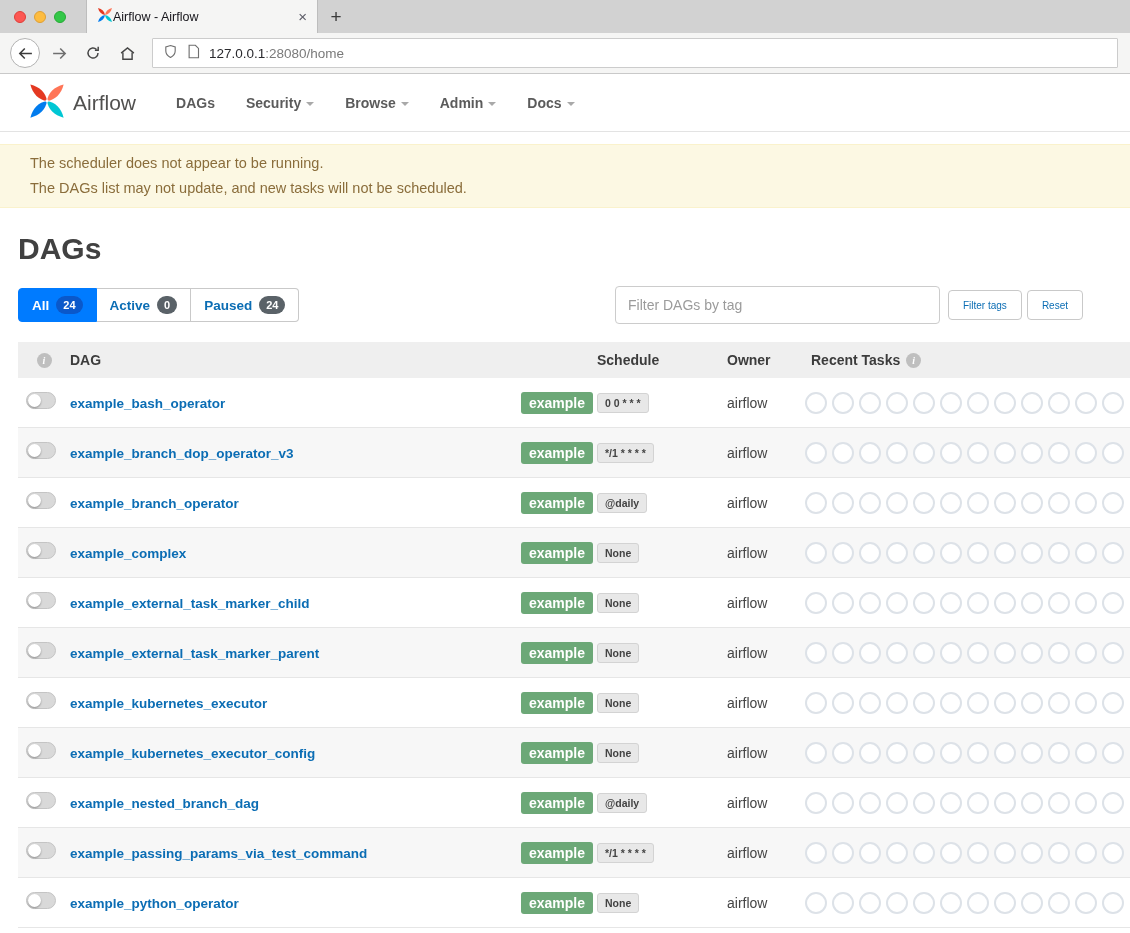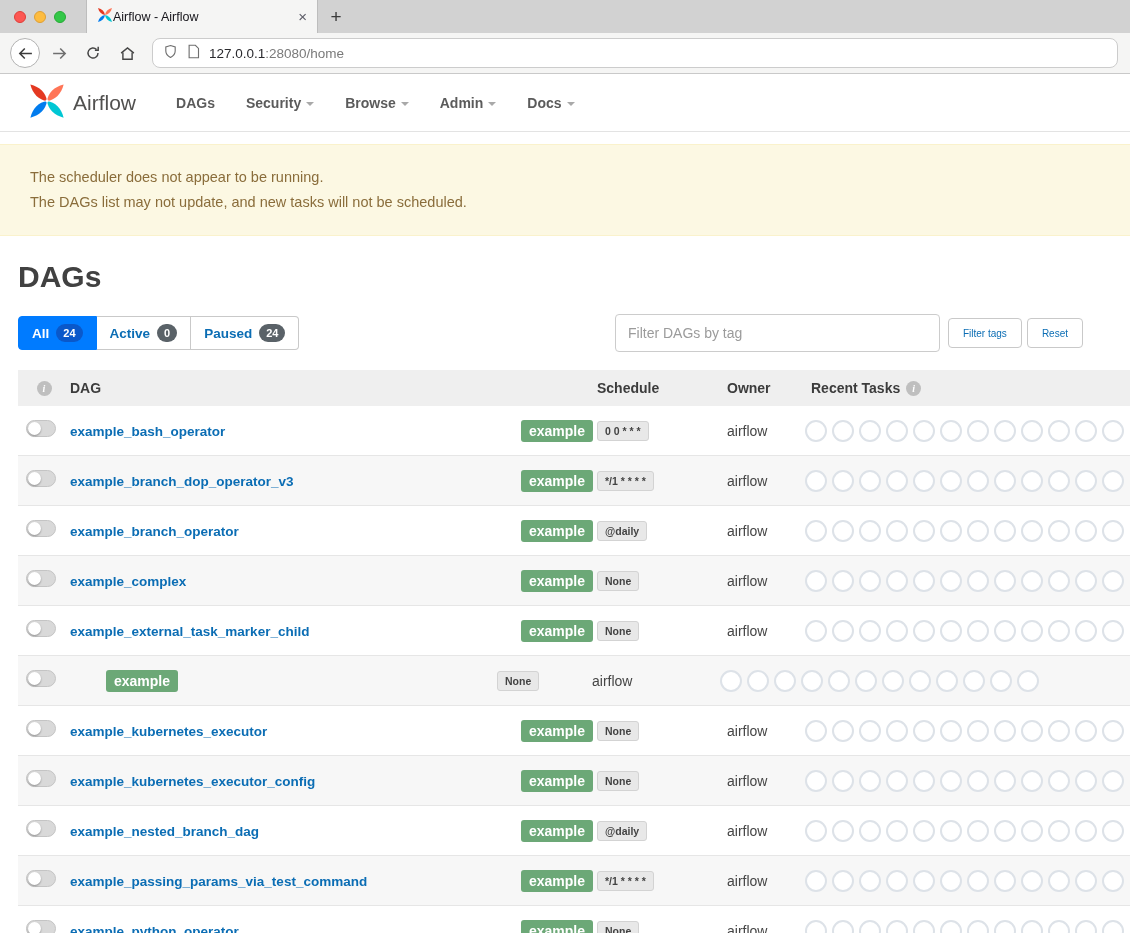--- a/index.html
+++ b/index.html
@@ -20,38 +20,38 @@
   .tab-close { font-size:15px; color:#5b5b66; cursor:default; }
   .newtab { width:36px; display:flex; align-items:center; justify-content:center;
     font-size:19px; color:#3a3a3a; }
 
   .toolbar { height:41px; background:#f5f5f4; border-bottom:1px solid #c9c9c9;
     display:flex; align-items:center; padding:0 12px 0 10px; gap:4px; }
   .navbtn { width:30px; height:30px; display:flex; align-items:center;
     justify-content:center; border-radius:50%; flex:0 0 auto; }
   .navbtn.back { border:1px solid #b3b3b3; background:#fff; }
   .urlbar { flex:1; height:30px; background:#fff; border:1px solid #ccc;
-    border-radius:8px; display:flex; align-items:center; padding:0 10px; gap:9px;
+    border-radius:1px; display:flex; align-items:center; padding:0 10px; gap:9px;
     margin-left:6px; font-size:13.5px; }
   .url-host { color:#2a2a2e; }
   .url-rest { color:#7a7a7a; }
 
   
   .app-header { height:58px; display:flex; align-items:center; padding:0 0 0 28px;
     border-bottom:1px solid #e3e3e3; background:#fff; }
   .brand { display:flex; align-items:center; gap:7px; }
   .brand-name { font-size:21px; color:#51504f; }
   .main-nav { display:flex; margin-left:40px; gap:31px; }
   .nav-item { font-size:14px; font-weight:bold; color:#5b5b5b; display:flex;
     align-items:center; gap:5px; cursor:default; }
   .caret { width:0; height:0; border-left:4px solid transparent;
     border-right:4px solid transparent; border-top:4px solid #a9a9a9; margin-top:2px; }
 
   
-  .banner { margin-top:12px; background:#fcf8e3; padding:20px 30px;
+  .banner { margin-top:12px; background:#fcf8e3; padding:6px 30px;
     border-top:1px solid #faf2cc; border-bottom:1px solid #faf2cc; }
   .banner p { font-size:14.5px; color:#8a6d3b; line-height:25px; }
 
   
   .content { padding-left:18px; }
   .page-title { font-size:30px; font-weight:bold; color:#414141; margin:24px 0 20px; }
 
   .filter-row { display:flex; align-items:center; padding-right:47px; }
   .btn-group { display:flex; }
   .tab-btn { height:34px; display:flex; align-items:center; gap:7px; padding:0 13px;
@@ -407,20 +407,23 @@
           </div>
   </div>
 
   <div class="trow">
     <div class="cell-toggle">
       <span class="toggle">
         <span class="toggle-knob"></span>
       </span>
     </div>
     <div>
+      <a class="dag-link" href="#">example_external_task_marker_parent</a>
+    </div>
+    <div>
       <span class="tag-badge">example</span>
     </div>
     <div>
       <span class="schedule-badge">None</span>
     </div>
     <div class="owner-cell">airflow</div>
     <div class="tasks-cell">
             <span class="task-circle"></span>
             <span class="task-circle"></span>
             <span class="task-circle"></span>

